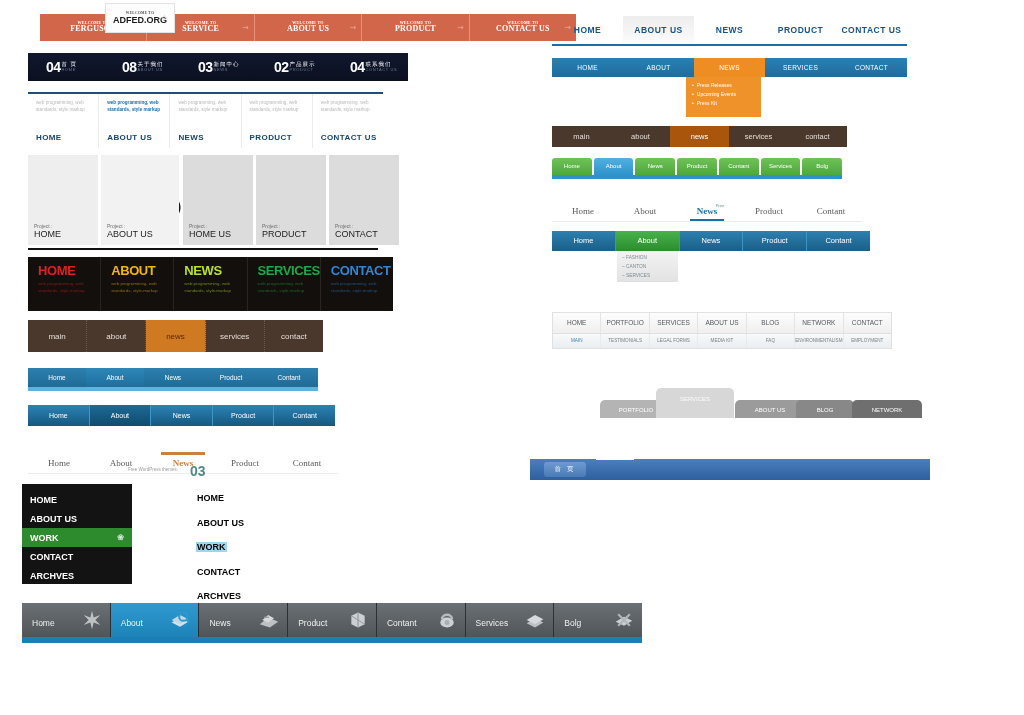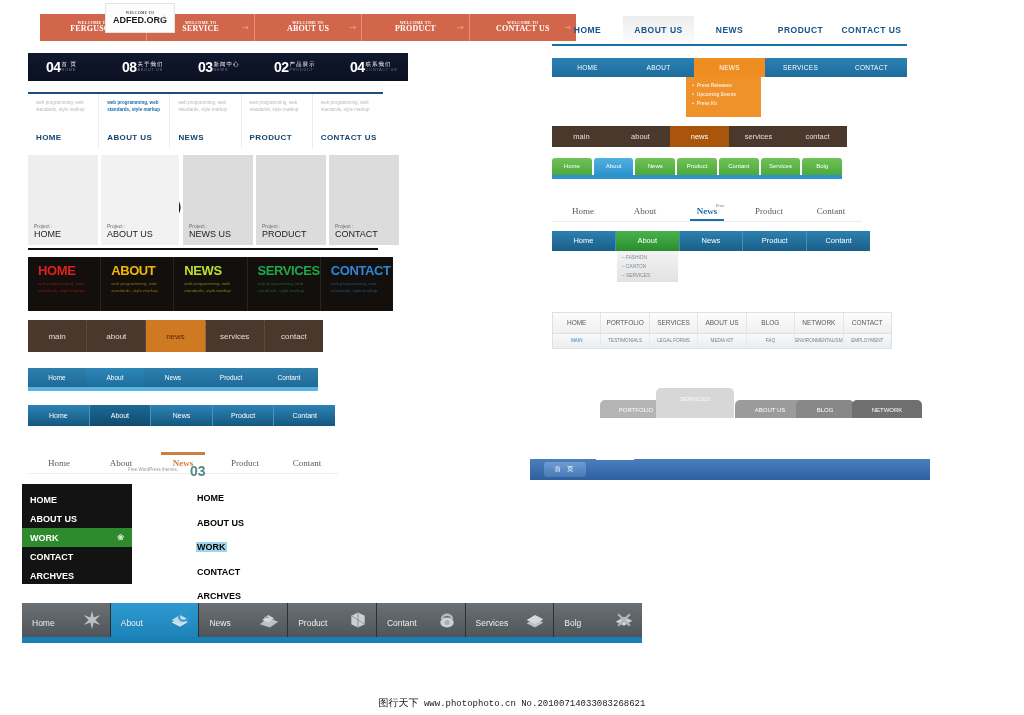--- a/index.html
+++ b/index.html
@@ -375,21 +375,21 @@
   <div class="thumb" style="left: 0px; width: 70px;">
         <div class="tp">Project :</div>
         <div class="tn">HOME</div>
       </div>
       <div class="thumb" style="left: 73px; width: 78px; background: rgb(242, 242, 242);">
         <div class="tp">Project :</div>
         <div class="tn">ABOUT US</div>
       </div>
       <div class="thumb" style="left: 155px; width: 70px; background: rgb(220, 220, 220);">
         <div class="tp">Project :</div>
-        <div class="tn">NEWS US</div>
+        <div class="tn">HOME US</div>
       </div>
       <div class="thumb" style="left: 228px; width: 70px; background: rgb(220, 220, 220);">
         <div class="tp">Project :</div>
         <div class="tn">PRODUCT</div>
       </div>
       <div class="thumb" style="left: 301px; width: 70px; background: rgb(220, 220, 220);">
         <div class="tp">Project :</div>
         <div class="tn">CONTACT</div>
       </div>
     </div>
@@ -624,19 +624,14 @@
       <div class="rc" style="left: 135px; width: 70px; background: rgb(155, 155, 155);">ABOUT US</div>
       <div class="rc" style="left: 196px; width: 58px; background: rgb(136, 136, 136);">BLOG</div>
       <div class="rc" style="left: 252px; width: 70px; background: rgb(111, 111, 111);">NETWORK</div>
     </div>
 
   <div class="blk rblue">
     <div class="whitecap"></div>
     <div class="tab">首 页</div>
   </div>
 
-  <div class="blk footer">
-    <span class="cn">图行天下</span>
-    <span>www.photophoto.cn</span>
-    <span>No.20100714033083268621</span>
-  </div>
 
 </div>
 
 </body></html>

